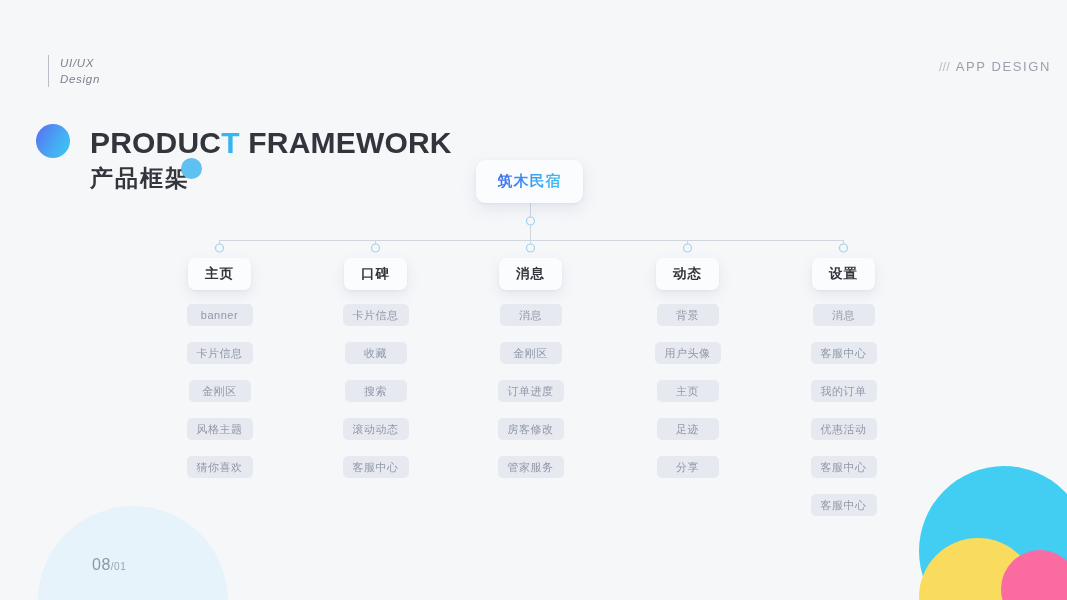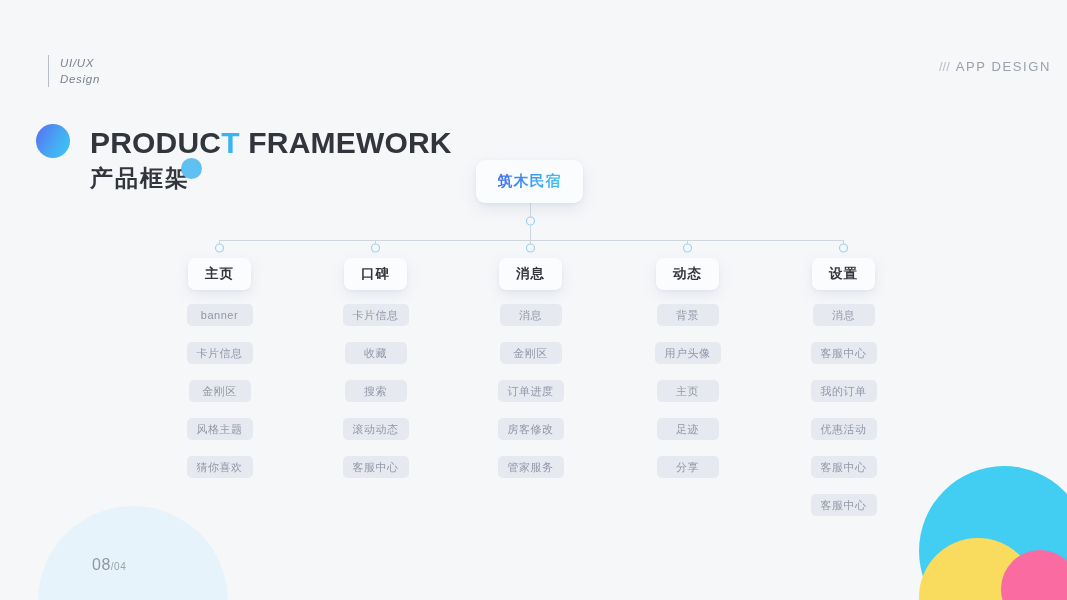--- a/index.html
+++ b/index.html
@@ -117,21 +117,21 @@
 <body>
 
 <div id="slide">
 
   <div class="deco deco-cyan"></div>
   <div class="deco deco-yellow"></div>
   <div class="deco deco-pink"></div>
   <div class="deco-page-circle"></div>
 
   <div class="page-num">
-    <span>08</span><span class="den">/04</span>
+    <span>08</span><span class="den">/01</span>
   </div>
 
   <div class="brand">
     <span>UI/UX</span>
     <span>Design</span>
   </div>
   <div class="header-right">
     <span class="slashes">///</span><span>APP  DESIGN</span>
   </div>
 

